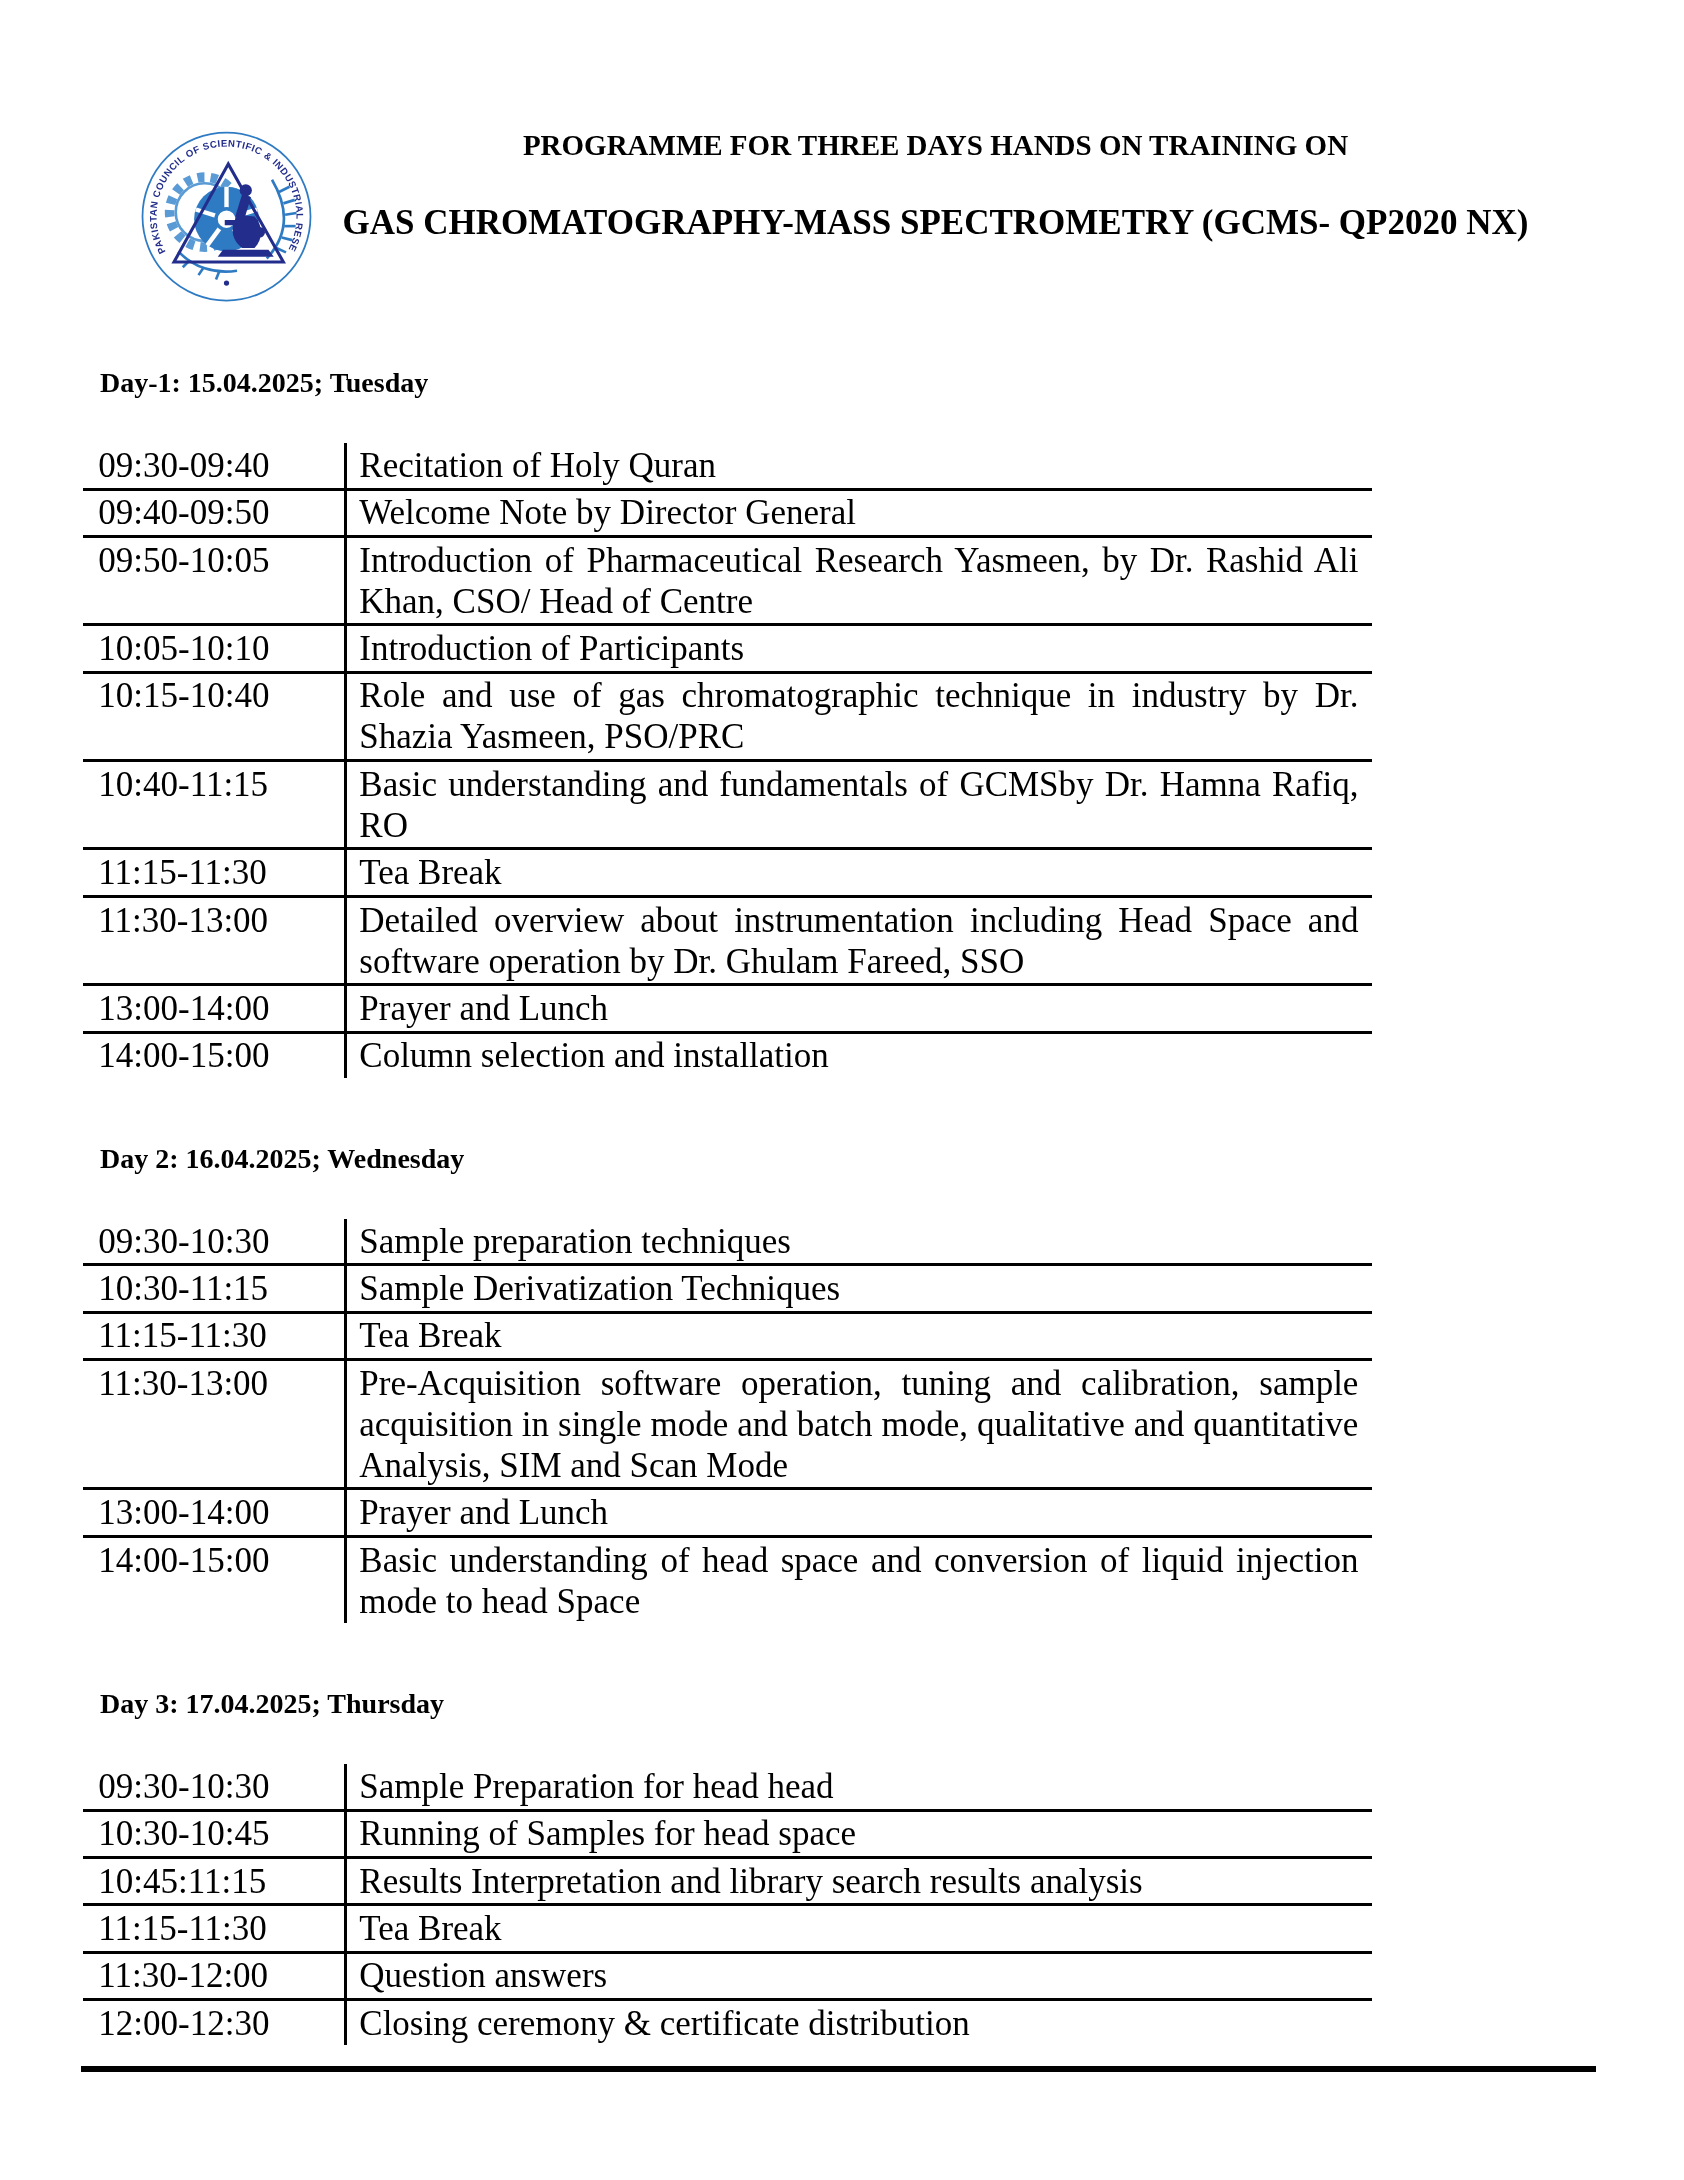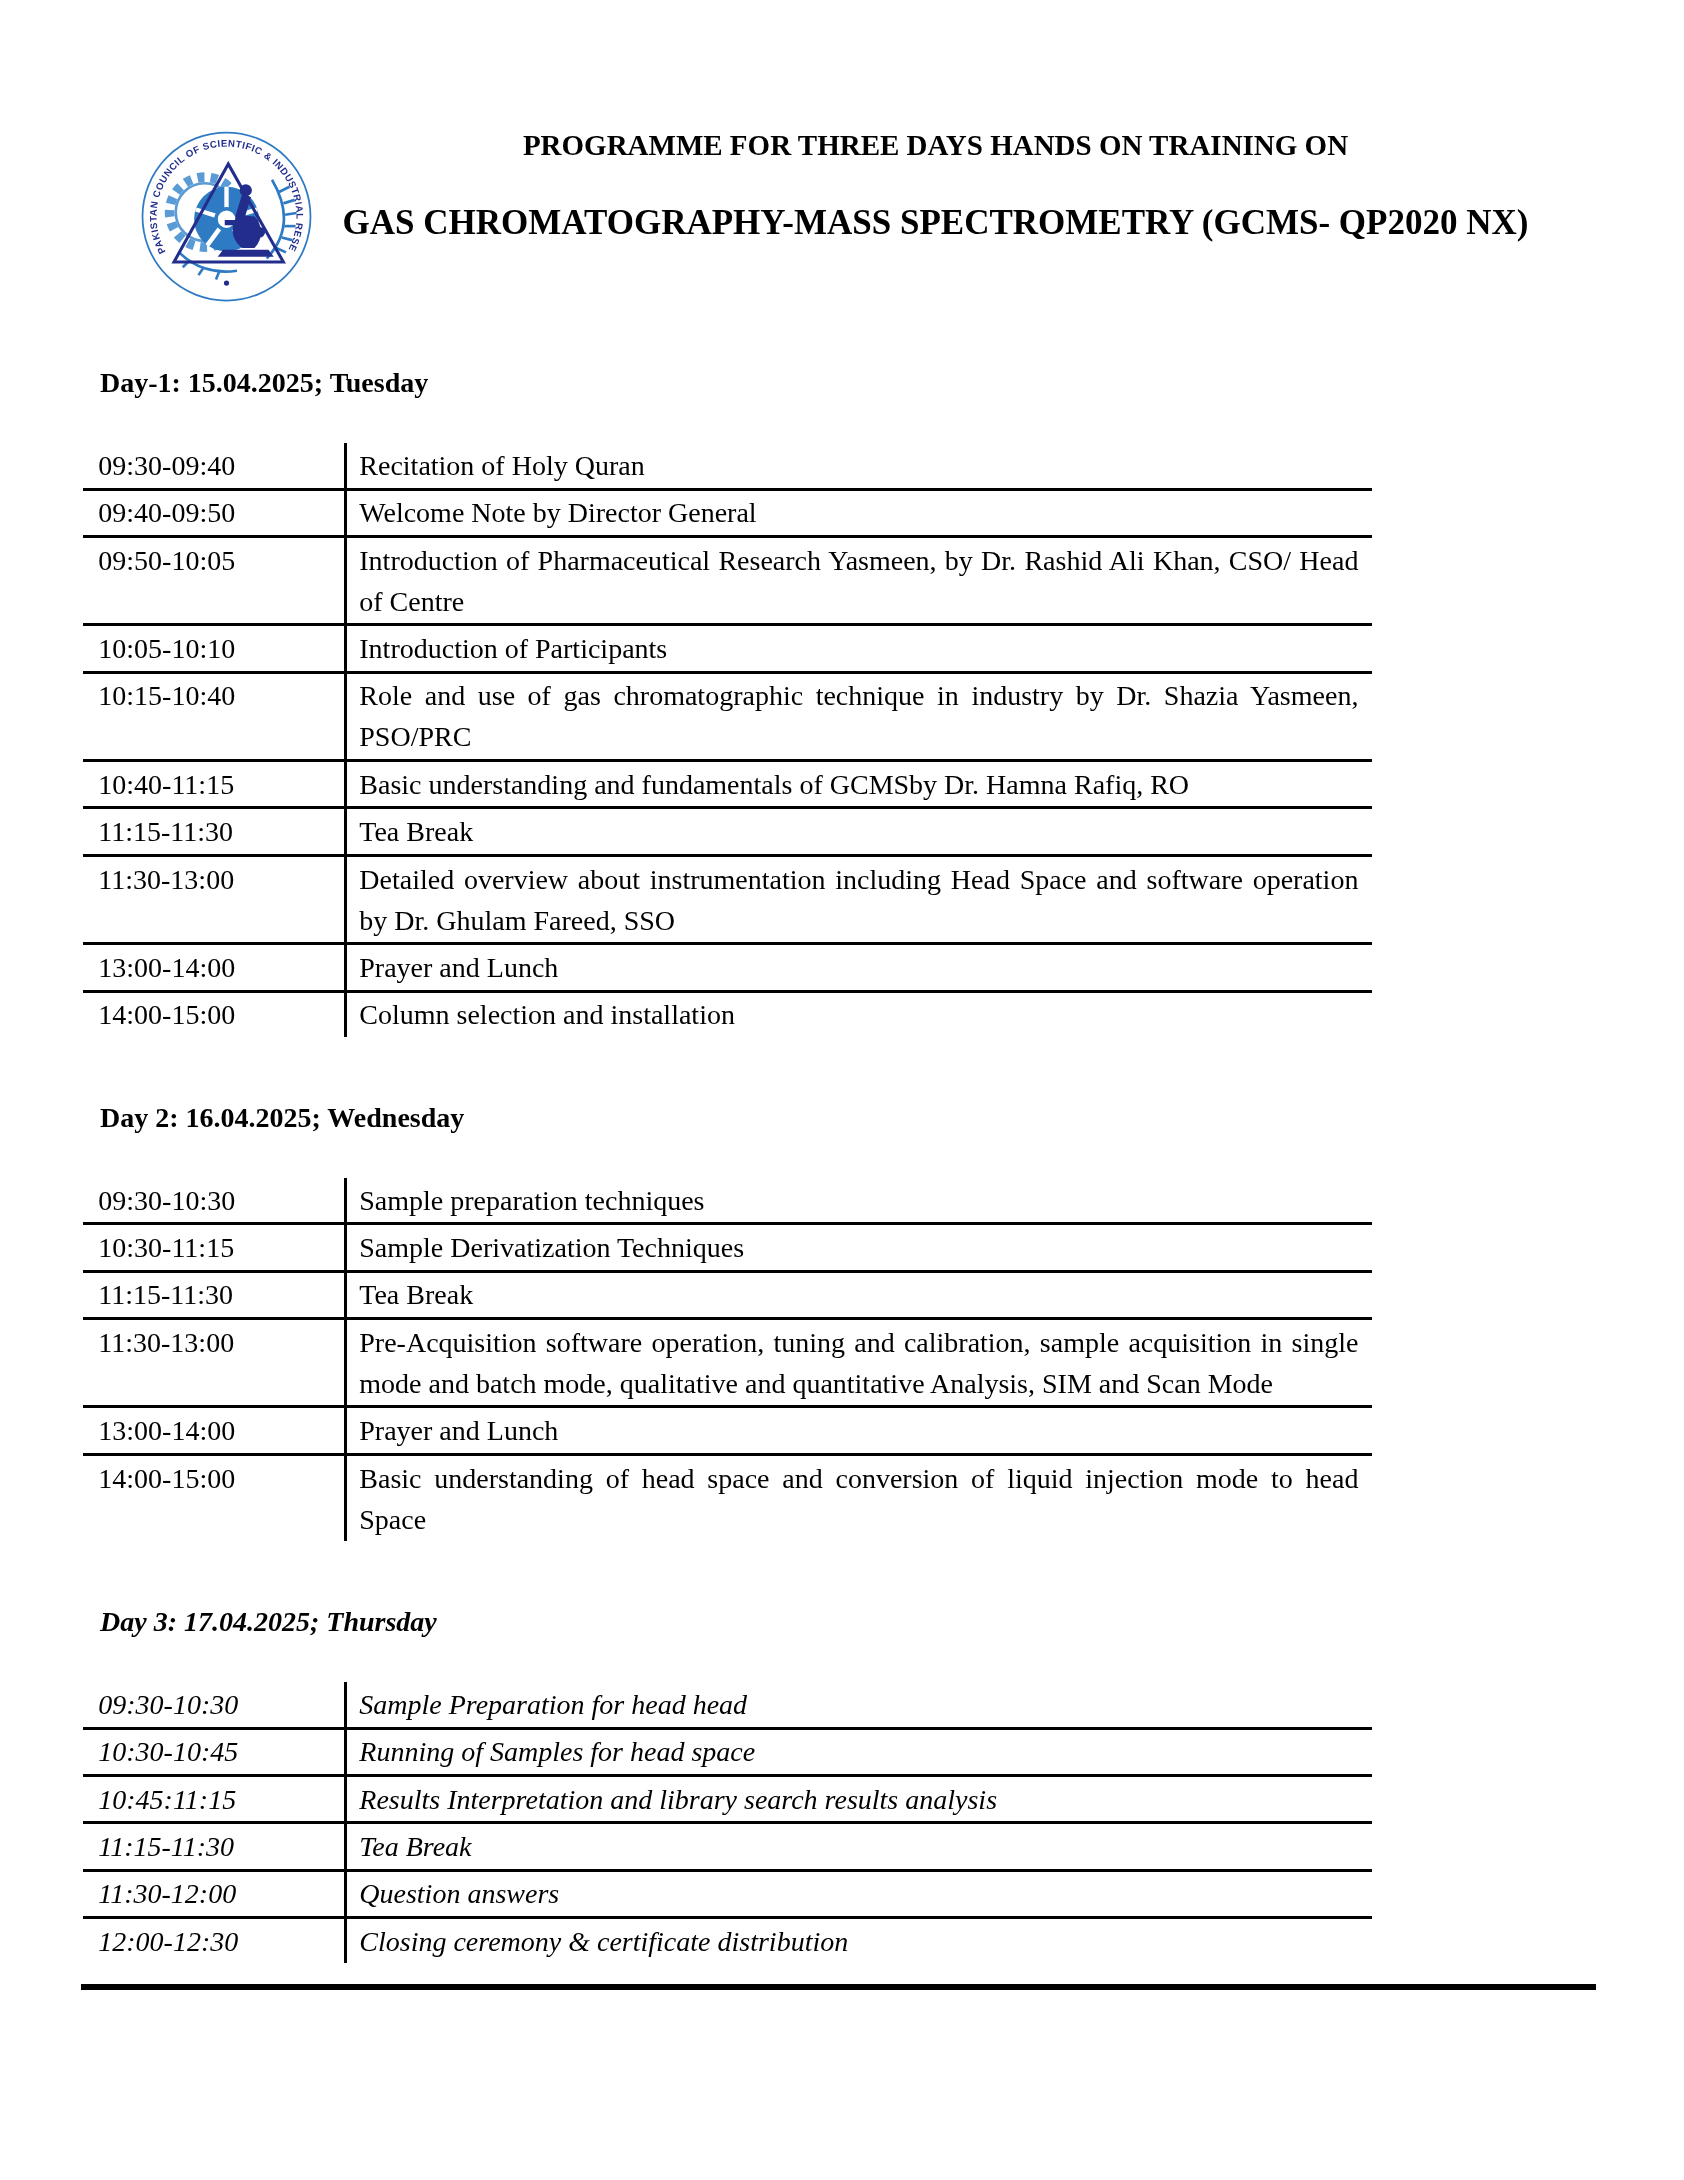--- a/index.html
+++ b/index.html
@@ -14,23 +14,23 @@
   .logo{flex:none;width:175px;height:175px;margin-top:10.2px;}
   .logo svg{width:175px;height:175px;display:block;}
   .titles{flex:1;text-align:center;padding-top:8.5px;}
   .title1{font-weight:bold;font-size:29px;line-height:34px;}
   .title2{font-weight:bold;font-size:35px;line-height:41px;margin-top:40px;white-space:nowrap;}
 
   
   main{padding-left:83px;width:1289px;}
   .day{margin-bottom:61px;}
   .day:first-child{margin-top:59px;}
-  .day:last-child{margin-bottom:0;font-style:italic;}
+  .day:last-child{margin-bottom:0;}
   .day-heading{font-size:28px;font-weight:bold;line-height:39px;margin:0 0 41px 17px;}
-  table.schedule-table{width:1289px;border-collapse:collapse;table-layout:fixed;font-size:28px;}
+  table.schedule-table{width:1289px;border-collapse:collapse;table-layout:fixed;font-size:35px;}
   table.schedule-table tr{border-bottom:3.4px solid #000;}
   table.schedule-table tr:last-child{border-bottom:none;}
   td{vertical-align:top;line-height:41px;padding-top:1.7px;padding-bottom:1.7px;box-sizing:border-box;}
   td.time{width:262px;padding-left:15.3px;padding-right:6.8px;}
   td.activity{border-left:3.4px solid #000;padding-left:12.8px;padding-right:13.6px;text-align:justify;}
 
   .bottom-rule{margin:20.4px 0 0 81px;width:1515px;height:6px;background:#000;border:none;}
 
   :root{--logo-blue:#2f7bc3;--logo-navy:#232e8c;}
 </style>

